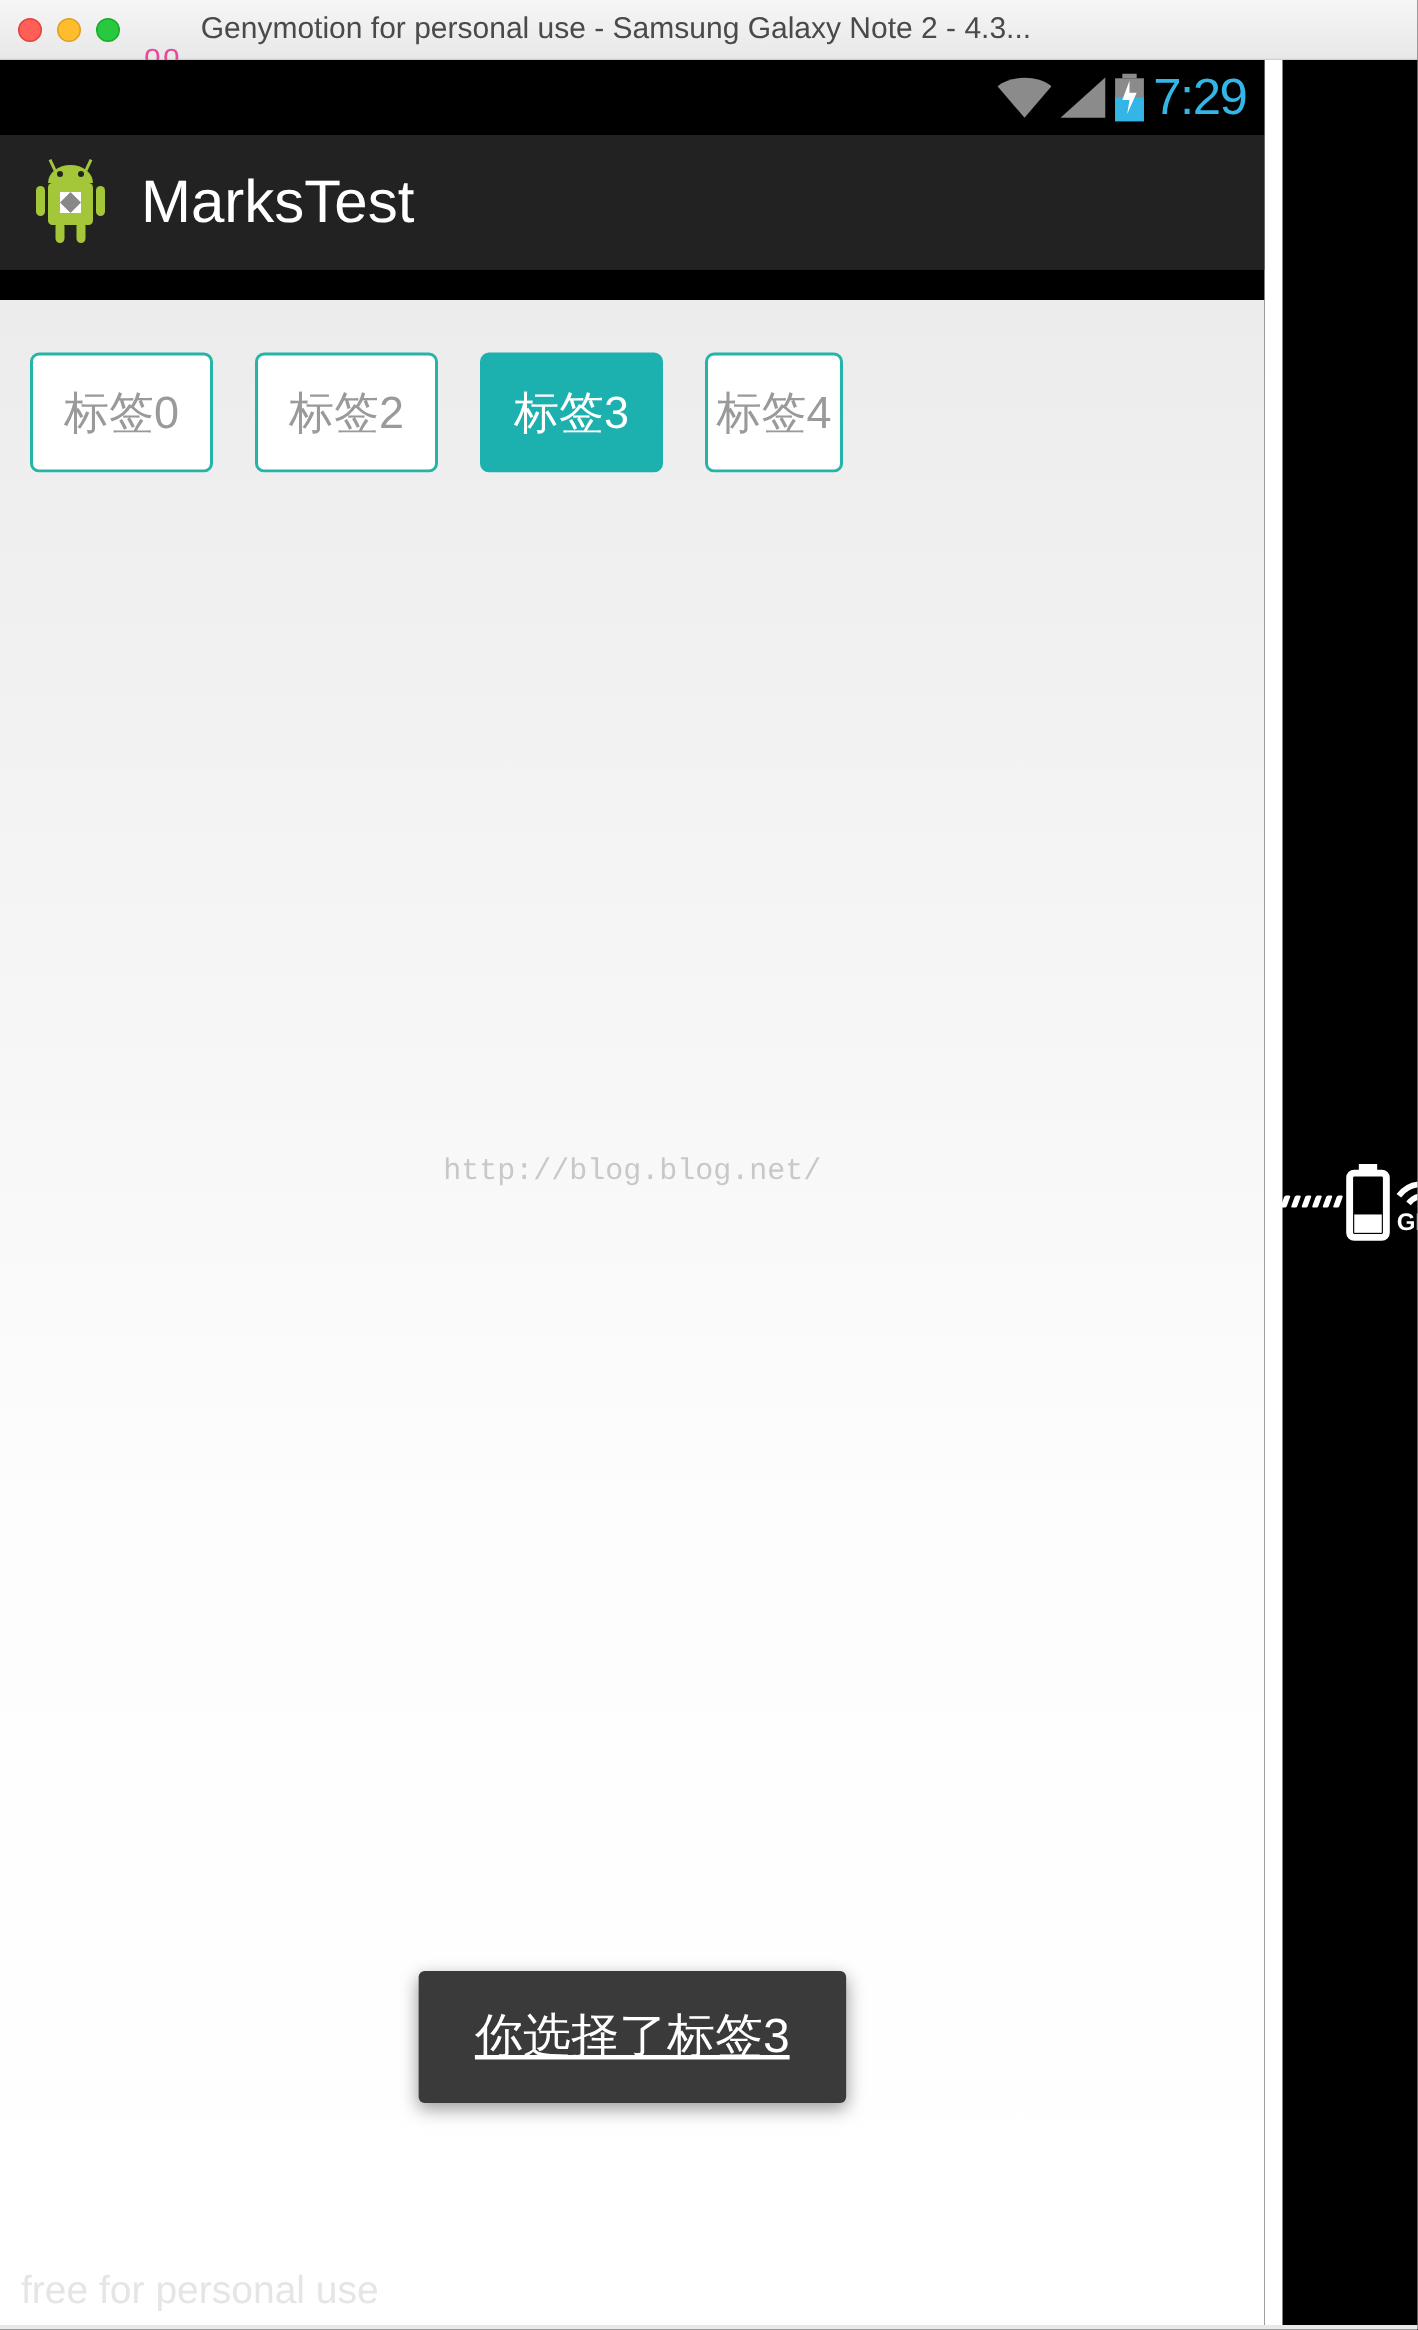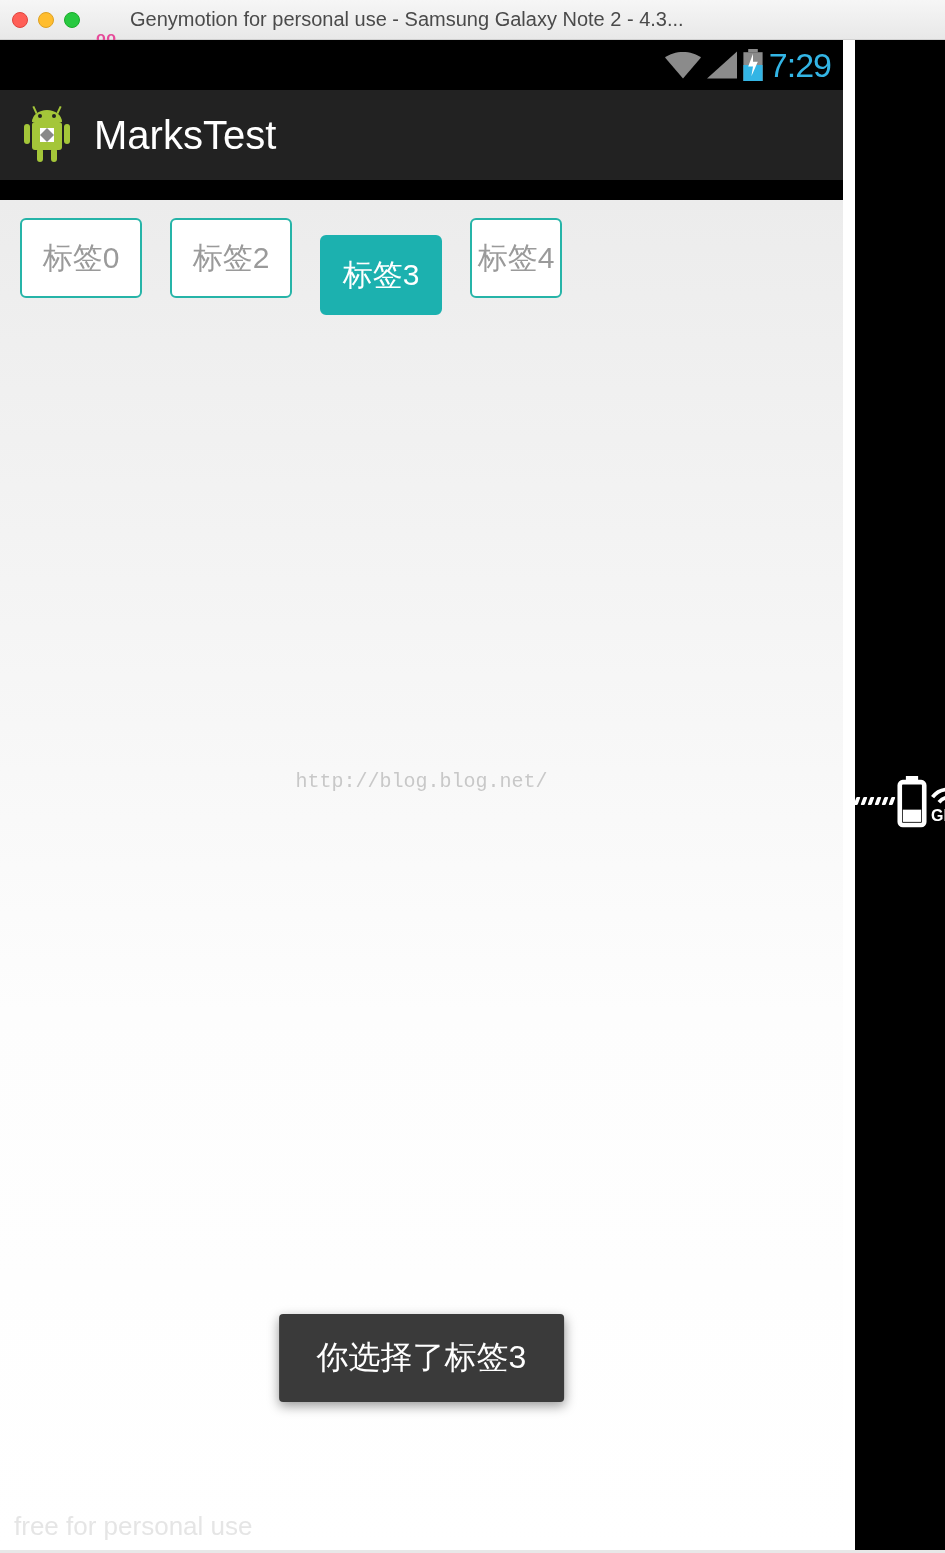--- a/index.html
+++ b/index.html
@@ -22,23 +22,23 @@
       padding: 0 12px;
       gap: 10px;
     }
     .traffic-lights { display: flex; gap: 10px; align-items: center; }
     .tl { width: 16px; height: 16px; border-radius: 50%; }
     .tl.red { background: #ff5f57; border:1px solid #e0443e; }
     .tl.yellow { background: #ffbd2e; border:1px solid #dea123; }
     .tl.green { background: #28c940; border:1px solid #1aab29; }
     .geny-logo {
       margin-left: 6px;
-      font-size: 16px;
+      font-size: 20px;
       color: #e64b9a;
-      font-weight: 700;
+      font-weight: 400;
       letter-spacing: -2px;
       margin-top: 36px;
     }
     .macos-title {
       flex: 1;
       font-size: 20px;
       color: #4a4a4a;
       white-space: nowrap;
       overflow: hidden;
       text-overflow: clip;
@@ -104,20 +104,21 @@
       left: 0;
       right: 0;
       bottom: 0;
       background: linear-gradient(#ececec, #fdfdfd 60%, #fff);
     }
     .tabs-row {
       display: flex;
       gap: 28px;
       padding: 18px 20px 0 20px;
       overflow: hidden;
+      align-items: flex-end;
     }
     .tab {
       min-width: 122px;
       height: 80px;
       border: 2px solid #26b4a8;
       border-radius: 6px;
       background: #fff;
       color: #9a9a9a;
       font-size: 30px;
       display: flex;
@@ -150,20 +151,21 @@
       bottom: 148px;
       left: 50%;
       transform: translateX(-50%);
       background: #3a3a3a;
       color: #fff;
       font-size: 32px;
       padding: 22px 38px;
       border-radius: 4px;
       box-shadow: 0 4px 12px rgba(0,0,0,0.4);
       white-space: nowrap;
+      text-decoration: underline;
     }
 
     .footer-text {
       position: absolute;
       left: 14px;
       bottom: 8px;
       color: rgba(220,220,220,0.75);
       font-size: 26px;
       font-weight: 300;
     }

